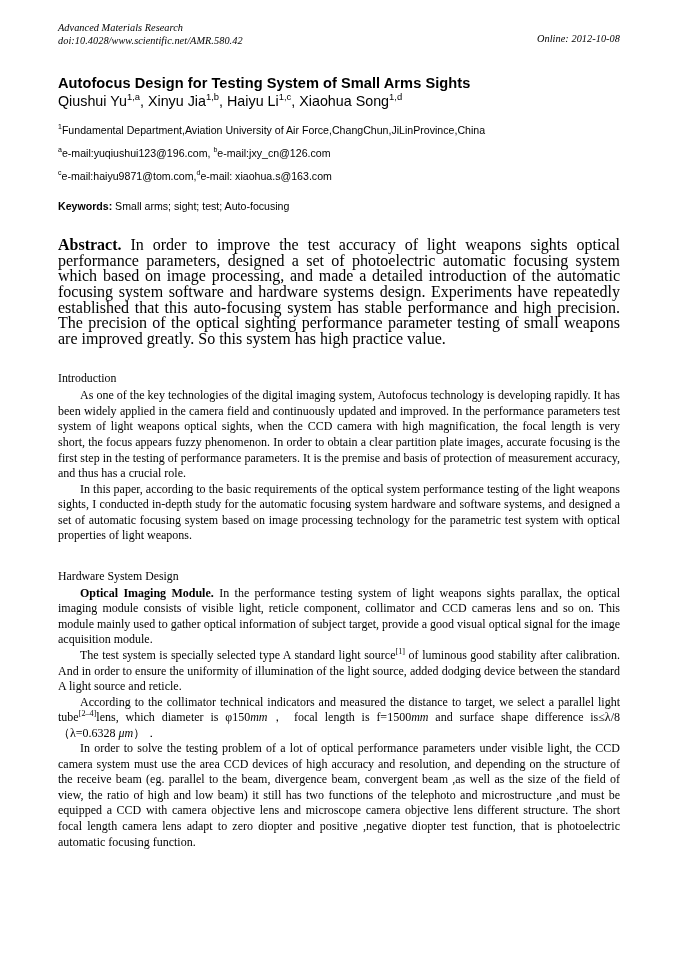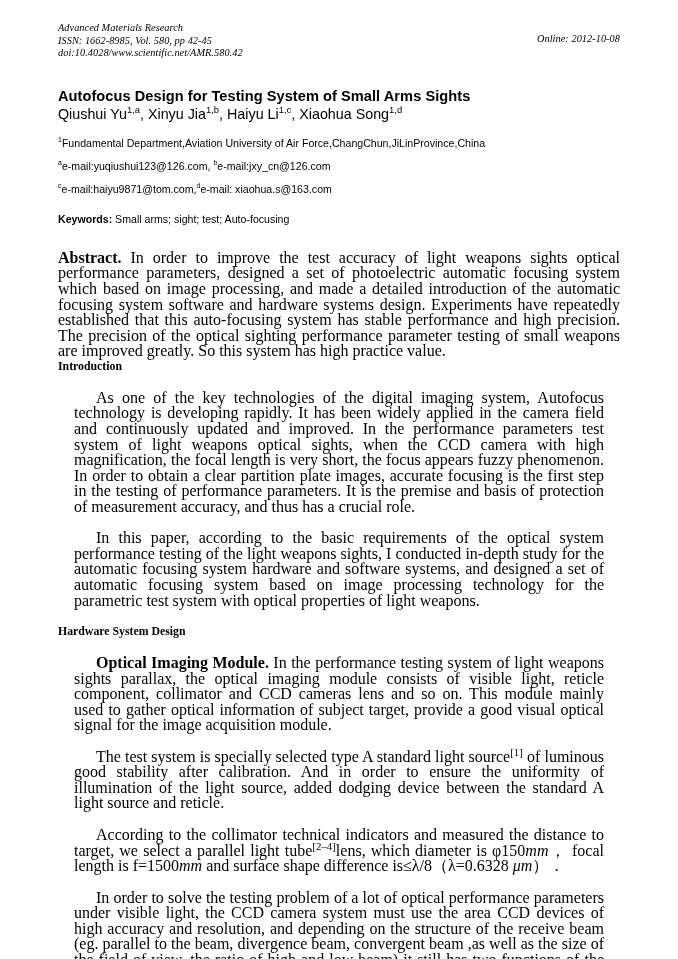--- a/index.html
+++ b/index.html
@@ -98,63 +98,63 @@
     text-align: justify;
     margin-top: 24px;
   }
   .abstract .ab-label {
     font-weight: bold;
   }
 
   
   .section-heading {
     font-size: 11.8px;
-    font-weight: bold;
+    font-weight: normal;
+    margin-top: 25px;
     margin-bottom: 2px;
     line-height: 15px;
   }
   p.body-par {
-    font-size: 16px;
+    font-size: 12px;
     line-height: 15.55px;
     text-align: justify;
     text-indent: 22px;
-    margin: 16px;
+    margin: 0;
   }
   .run-in {
     font-weight: bold;
   }
   sup.cite {
     font-size: 0.68em;
     vertical-align: super;
     line-height: 0;
   }
   .mathit {
     font-style: italic;
   }
 </style>
 </head>
 <body>
 
 <div class="page">
 
   <div class="journal-header">
     <div class="line">Advanced Materials Research</div>
-    <div class="line">ISSN: 1662-8985, Vol. 580, pp 42-45</div>
     <div class="line">doi:10.4028/www.scientific.net/AMR.580.42</div>
     <div class="online-date">Online: 2012-10-08</div>
   </div>
 
   <div class="title-block">
     <div class="paper-title">Autofocus Design for Testing System of Small Arms Sights</div>
 
     <div class="authors"><span>Qiushui Yu</span><sup>1,a</sup><span>, </span><span>Xinyu Jia</span><sup>1,b</sup><span>, </span><span>Haiyu Li</span><sup>1,c</sup><span>, </span><span>Xiaohua Song</span><sup>1,d</sup></div>
 
     <div class="affiliation"><sup>1</sup><span>Fundamental Department,Aviation University of Air Force,ChangChun,JiLinProvince,China</span></div>
 
-    <div class="email-line"><sup>a</sup><span>e-mail:yuqiushui123@126.com, </span><sup>b</sup><span>e-mail:jxy_cn@126.com</span></div>
+    <div class="email-line"><sup>a</sup><span>e-mail:yuqiushui123@196.com, </span><sup>b</sup><span>e-mail:jxy_cn@126.com</span></div>
 
     <div class="email-line"><sup>c</sup><span>e-mail:haiyu9871@tom.com,</span><sup>d</sup><span>e-mail: xiaohua.s@163.com</span></div>
   </div>
 
   <div class="keywords"><span class="kw-label">Keywords:</span><span> Small arms; sight; test; Auto-focusing</span></div>
 
   <div class="abstract"><span class="ab-label">Abstract.</span><span> In order to improve the test accuracy of light weapons sights optical performance parameters, designed a set of photoelectric automatic focusing system which based on image processing, and made a detailed introduction of the automatic focusing system software and hardware systems design. Experiments have repeatedly established that this auto-focusing system has stable performance and high precision. The precision of the optical sighting performance parameter testing of small weapons are improved greatly. So this system has high practice value.</span></div>
 
   <div class="section-heading">Introduction</div>
   <p class="body-par">As one of the key technologies of the digital imaging system, Autofocus technology is developing rapidly. It has been widely applied in the camera field and continuously updated and improved. In the performance parameters test system of light weapons optical sights, when the CCD camera with high magnification, the focal length is very short, the focus appears fuzzy phenomenon. In order to obtain a clear partition plate images, accurate focusing is the first step in the testing of performance parameters. It is the premise and basis of protection of measurement accuracy, and thus has a crucial role.</p>

